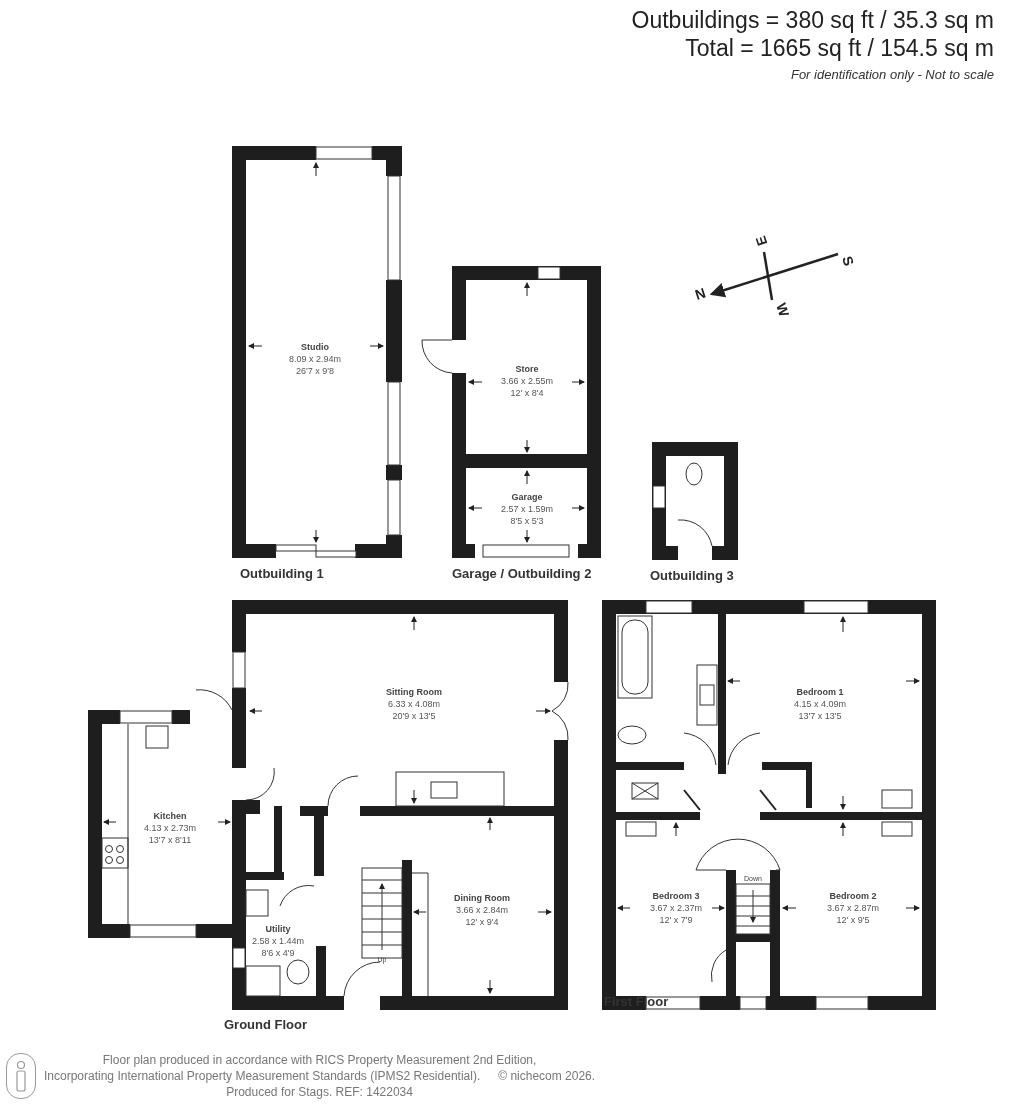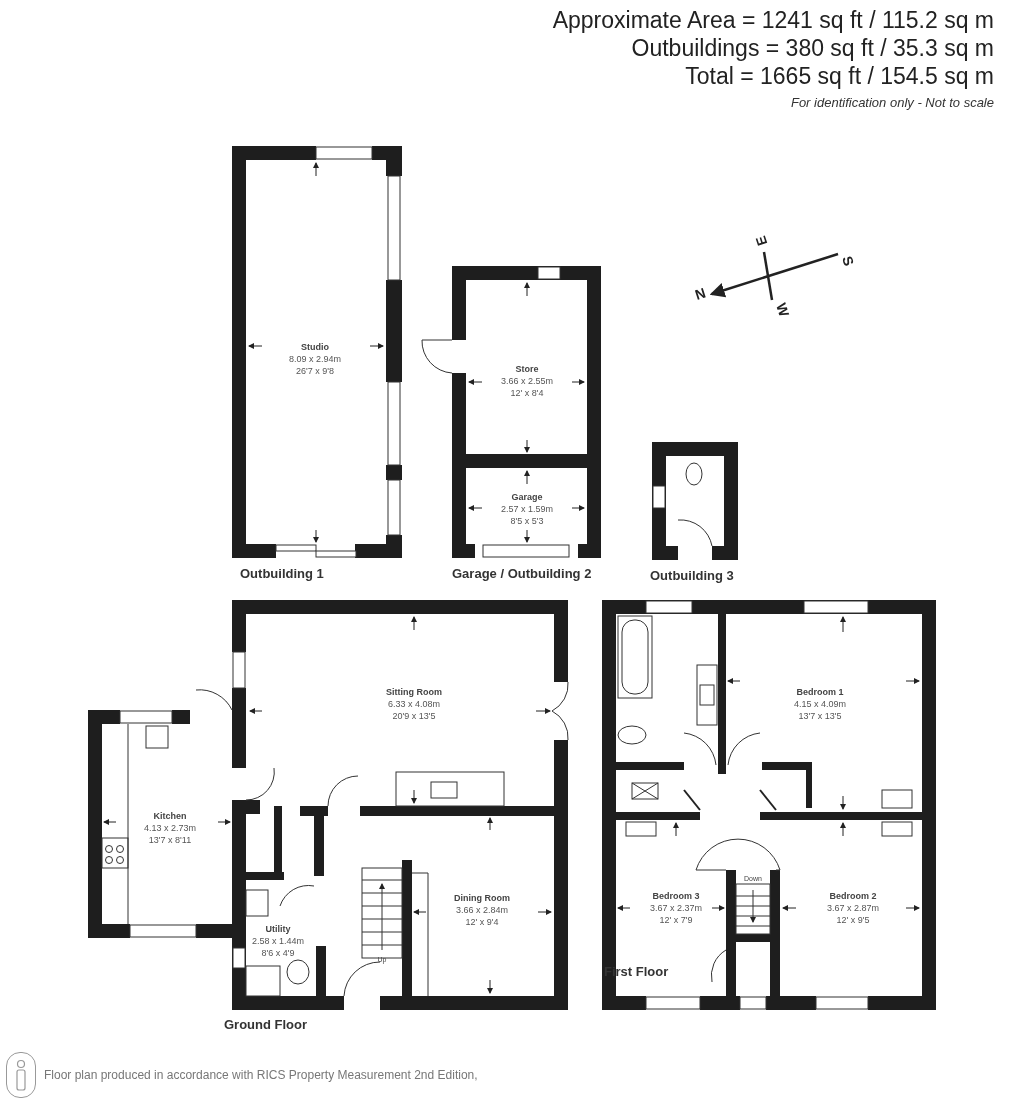--- a/index.html
+++ b/index.html
@@ -16,21 +16,20 @@
   .footer { position: absolute; left: 6px; top: 1052px; display: flex; align-items: center; text-align: center; }
   .footer .icon { width: 28px; height: 44px; border: 1.4px solid #999; border-radius: 14px 14px 14px 14px;
                   position: relative; margin-right: 8px; }
   .footer .text { font-size: 12px; line-height: 16px; color: #777; }
   .footer .copy { margin-left: 18px; }
 </style>
 </head>
 <body>
 
 <div class="areas">
-  <div class="line">Approximate Area = 1241 sq ft / 115.2 sq m</div>
   <div class="line">Outbuildings = 380 sq ft / 35.3 sq m</div>
   <div class="line">Total = 1665 sq ft / 154.5 sq m</div>
   <div class="note">For identification only - Not to scale</div>
 </div>
 
 <svg class="plan" width="1024" height="1104" viewBox="0 0 1024 1104">
   <defs>
     <marker id="ah" markerWidth="6" markerHeight="6" refX="5" refY="3" orient="auto">
       <path d="M0,0 L6,3 L0,6 z" fill="#222"></path>
     </marker>
@@ -270,25 +269,27 @@
     <line x1="906" y1="908" x2="919" y2="908" marker-end="url(#ah)"></line>
     <line x1="676" y1="836" x2="676" y2="823" marker-end="url(#ah)"></line>
     <line x1="843" y1="836" x2="843" y2="823" marker-end="url(#ah)"></line>
   </g>
 </svg>
 
 <div class="floor-label" style="left:240px; top:566px;">Outbuilding 1</div>
 <div class="floor-label" style="left:452px; top:566px;">Garage / Outbuilding 2</div>
 <div class="floor-label" style="left:650px; top:568px;">Outbuilding 3</div>
 <div class="floor-label" style="left:224px; top:1017px;">Ground Floor</div>
-<div class="floor-label" style="left:604px; top:964px;">First Floor</div>
+<div class="floor-label" style="left:604px; top:994px;">First Floor</div>
 
 <div class="footer">
   <div class="icon">
     <svg width="28" height="44" viewBox="0 0 28 44">
       <circle cx="14" cy="11" r="3.5" fill="none" stroke="#999" stroke-width="1.2"></circle>
       <rect x="10" y="17" width="8" height="20" rx="2" fill="none" stroke="#999" stroke-width="1.2"></rect>
     </svg>
   </div>
   <div class="text">
     <div>Floor plan produced in accordance with RICS Property Measurement 2nd Edition,</div>
+    <div><span>Incorporating International Property Measurement Standards (IPMS2 Residential).</span><span class="copy">© nichecom 2026.</span></div>
+    <div>Produced for Stags.   REF: 1422034</div>
   </div>
 </div>
 
 </body></html>

